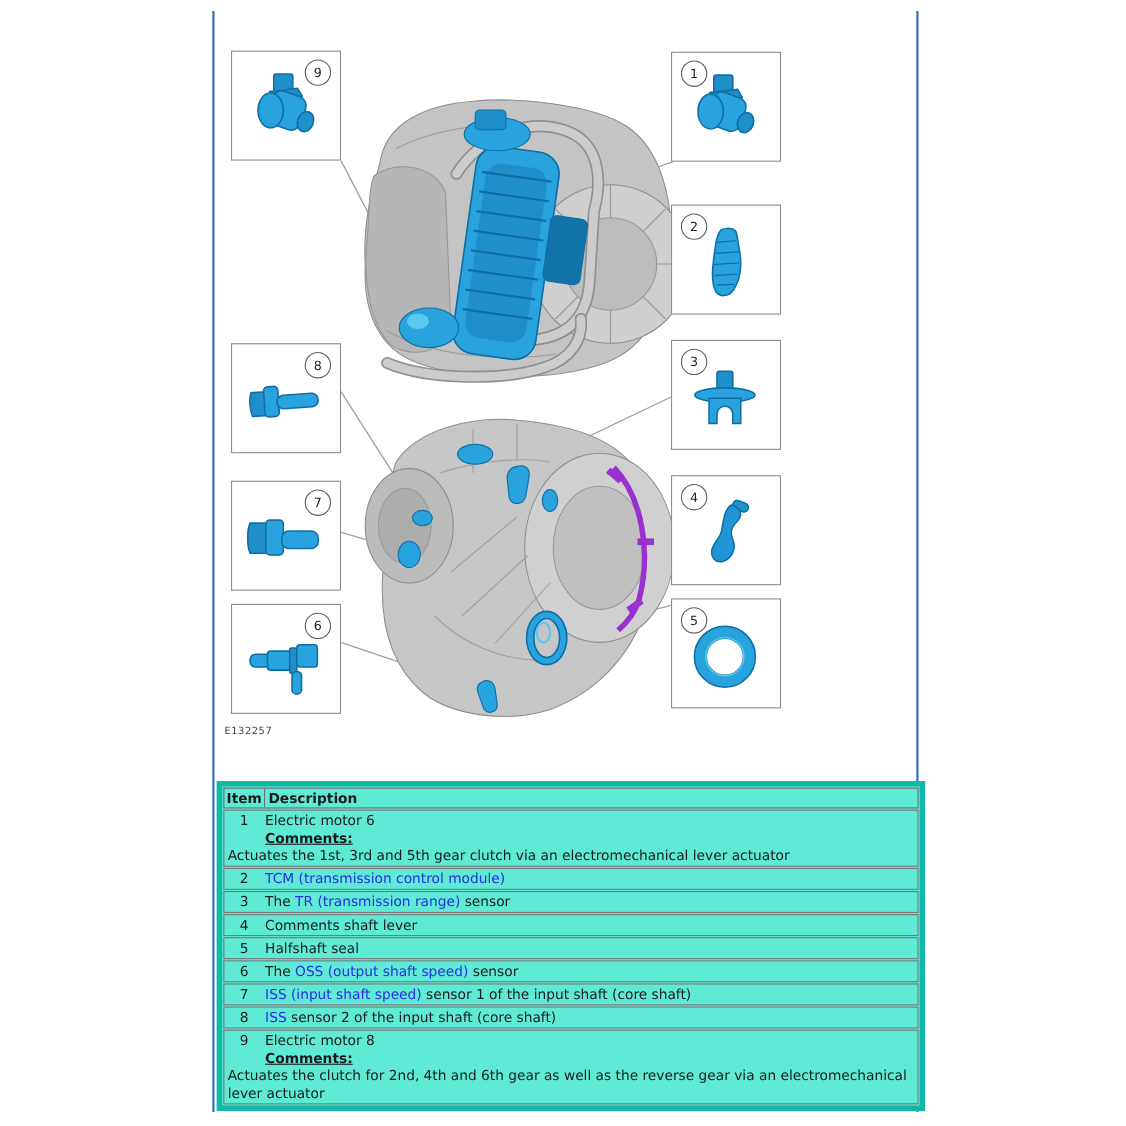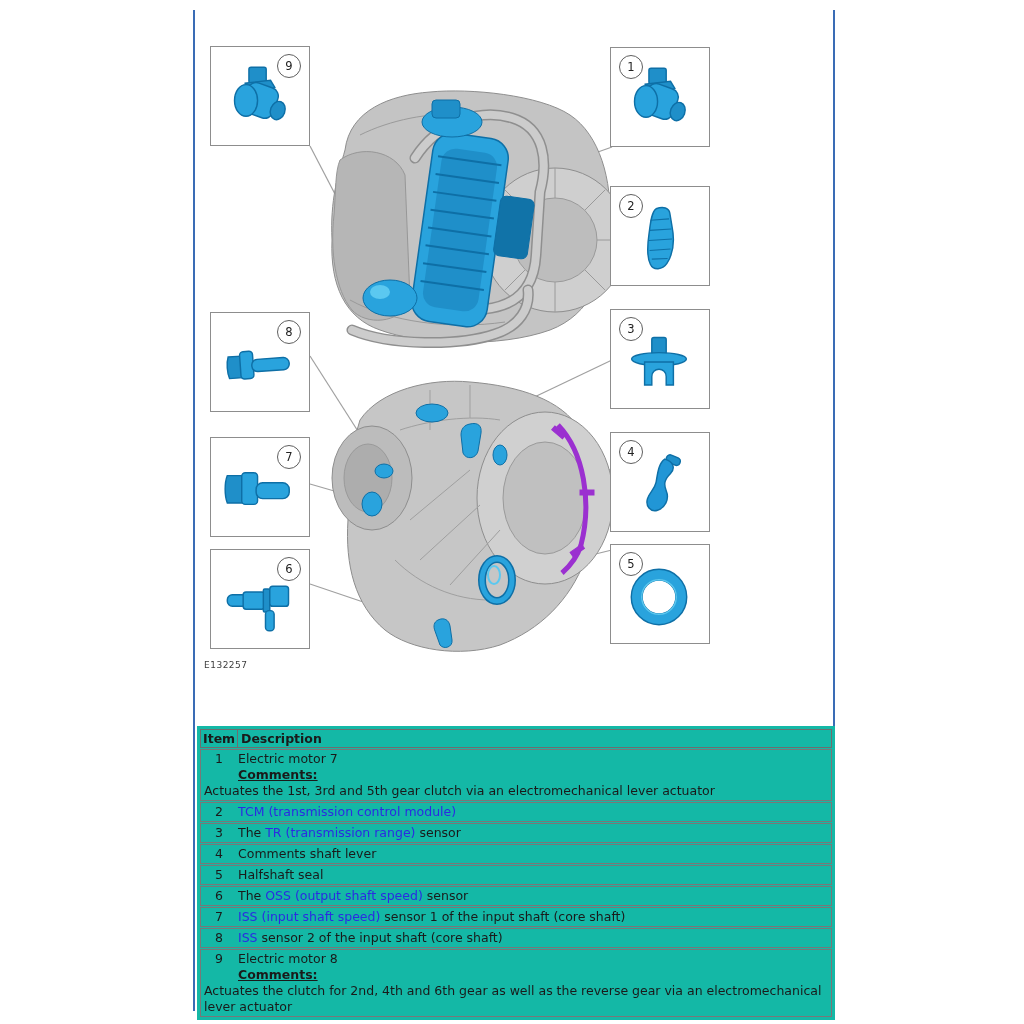--- a/index.html
+++ b/index.html
@@ -16,22 +16,22 @@
            border-radius:50%;background:#ffffff;text-align:center;line-height:22px;
            font-size:11.5px;color:#222;}
   .cnum.badge-left{left:8px;top:7px;}
   .cnum.badge-right{right:8px;top:7px;}
   .callout svg.part{position:absolute;left:12px;top:16px;}
 
   #figure-label{position:absolute;left:204px;top:660px;font-size:9px;color:#3d3d3d;
                 letter-spacing:.5px;}
 
   
-  #parts-table{position:absolute;left:197px;top:726px;width:634px;
-               border:2px solid #14b8a6;background:#14b8a6;font-size:12.5px;}
+  #parts-table{position:absolute;left:197px;top:710px;width:634px;
+               border:5px solid #14b8a6;background:#5eead4;font-size:12.5px;}
   .thead{display:flex;border:1px solid #6e6e6e;margin:1px;font-weight:bold;}
   .thead .th-item{width:34px;border-right:1px solid #6e6e6e;padding:1px 0 1px 2px;flex-shrink:0;}
   .thead .th-desc{flex:1;padding:1px 0 1px 3px;}
   .trow{border:1px solid #787878;margin:1px;padding:1px 2px;line-height:16px;}
   .row-main{display:flex;}
   .row-main .num{width:32px;text-align:center;flex-shrink:0;}
   .row-main .desc{flex:1;padding-left:3px;}
   .comments-label{margin-left:35px;font-weight:bold;text-decoration:underline;}
   .comment-text{margin-left:1px;}
   .lnk{color:#2b2be2;}
@@ -260,21 +260,21 @@
 
 <div id="parts-table">
   <div class="thead">
     <div class="th-item">Item</div>
     <div class="th-desc">Description</div>
   </div>
   <div id="table-rows">
       <div class="trow">
         <div class="row-main">
           <span class="num">1</span>
-          <span class="desc"><span>Electric motor 7</span></span>
+          <span class="desc"><span>Electric motor 6</span></span>
         </div>
         <div class="comments-label">Comments:</div>
         <div class="comment-text">Actuates the 1st, 3rd and 5th gear clutch via an electromechanical lever actuator</div>
       </div>
       <div class="trow">
         <div class="row-main">
           <span class="num">2</span>
           <span class="desc"><span class="lnk">TCM (transmission control module)</span></span>
         </div>
       </div>

